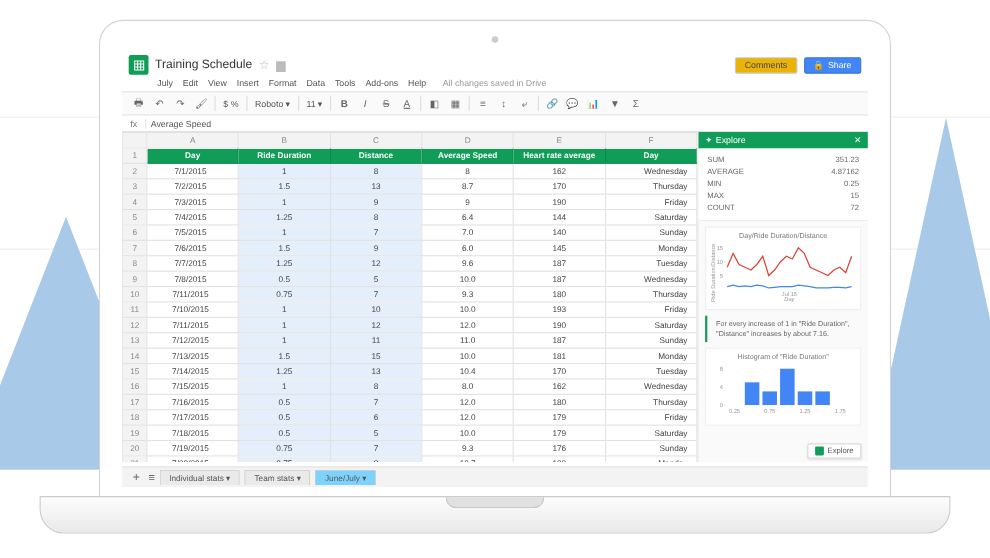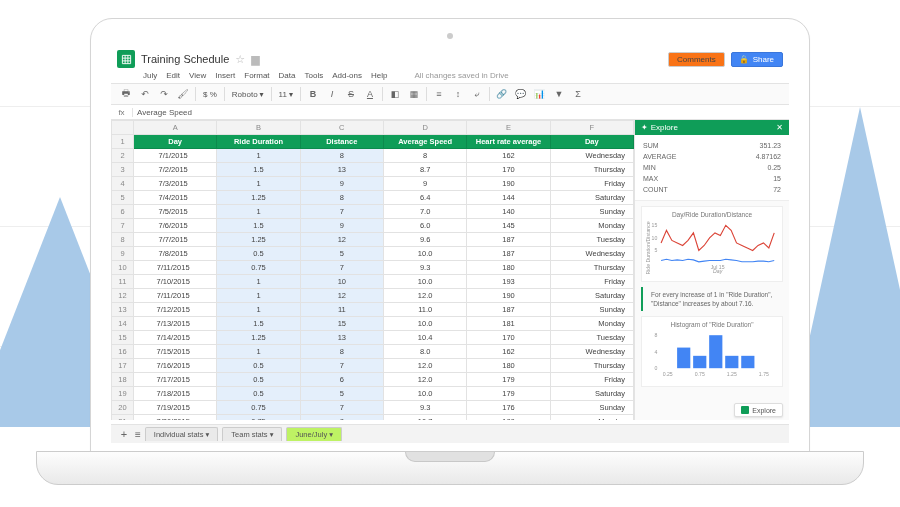--- a/index.html
+++ b/index.html
@@ -16,24 +16,24 @@
   .notch{position:absolute;top:0;left:50%;width:90px;height:10px;margin-left:-45px;background:#e1e1e1;border-radius:0 0 10px 10px;border:1px solid #c8c8c8;border-top:none}
   .screen{position:absolute;inset:28px 20px 8px 20px;overflow:hidden;background:#fff;font-size:8px;color:#444}
   
   .titlebar{display:flex;align-items:center;gap:6px;padding:3px 6px}
   .logo{width:18px;height:18px;background:#0f9d58;display:flex;align-items:center;justify-content:center;border-radius:2px}
   .logo svg{width:11px;height:11px;fill:#fff}
   .doc-title{font-size:11px;color:#333}
   .star{color:#bbb;font-size:11px}
   .folder{color:#bbb;font-size:11px}
   .spacer{flex:1}
-  .btn{border:1px solid #ccc;border-radius:2px;padding:2px 8px;font-size:8px;background:#f97316}
+  .btn{border:1px solid #ccc;border-radius:2px;padding:2px 8px;font-size:8px;background:#eab308}
   .btn-share{background:#4285f4;color:#fff;border-color:#3a76db;display:flex;align-items:center;gap:3px}
   .menus{display:flex;gap:9px;padding:0 32px 3px 32px;font-size:8px;color:#555}
-  .saved{color:#999;margin-left:18px}
+  .saved{color:#999;margin-left:6px}
   .toolbar{display:flex;align-items:center;gap:1px;padding:2px 6px;border-top:1px solid #e3e3e3;border-bottom:1px solid #e3e3e3;background:#fafafa}
   .tbtn{width:18px;height:16px;display:flex;align-items:center;justify-content:center;color:#666;font-size:9px}
   .tsep{width:1px;height:14px;background:#ddd;margin:0 2px}
   .tsel{font-size:8px;color:#555;padding:0 4px;display:flex;align-items:center;gap:2px}
   .fx-row{display:flex;align-items:center;border-bottom:1px solid #e3e3e3;height:15px}
   .fx-label{width:22px;text-align:center;color:#777;border-right:1px solid #e3e3e3;font-size:8px}
   .fx-val{padding-left:4px;font-size:8px;color:#555}
   
   .sheet-area{display:flex;height:calc(100% - 96px)}
   .grid-wrap{flex:1;overflow:hidden}
@@ -56,21 +56,21 @@
   .chart-title{font-size:6.5px;color:#777;text-align:center;padding-bottom:2px}
   .chart-axis{font-size:5.5px;fill:#999}
   .insight{font-size:6.5px;color:#666;padding:3px 8px;border-left:2px solid #0f9d58;margin:0 6px;line-height:9px}
   .exp-foot{margin-top:auto;text-align:right;padding:3px 6px}
   .exp-pill{display:inline-flex;align-items:center;gap:3px;background:#fff;border:1px solid #ddd;border-radius:2px;padding:2px 6px;font-size:7px;color:#555;box-shadow:0 1px 2px rgba(0,0,0,.1)}
   .exp-pill .g{width:8px;height:8px;background:#0f9d58;border-radius:1px}
   
   .tabs{position:absolute;left:0;right:0;bottom:0;height:19px;border-top:1px solid #e3e3e3;background:#f3f3f3;display:flex;align-items:center;gap:4px;padding:0 6px}
   .tabs .plus{width:14px;text-align:center;color:#666;font-size:11px}
   .tabs .menu{color:#666;font-size:10px}
-  .tab{background:#bef264;border:1px solid #ccc;border-bottom:none;padding:2px 8px;font-size:7.5px;color:#555;border-radius:2px 2px 0 0}
+  .tab{background:#7dd3fc;border:1px solid #ccc;border-bottom:none;padding:2px 8px;font-size:7.5px;color:#555;border-radius:2px 2px 0 0}
   .tab.inactive{background:#eaeaea}
 </style>
 </head>
 <body>
 
 <div class="gridline" style="bottom:160px"></div>
 <div class="gridline" style="bottom:280px"></div>
 <div class="gridline" style="bottom:400px"></div>
 <div class="peak peak-l"></div>
 <div class="peak peak-r"></div>

